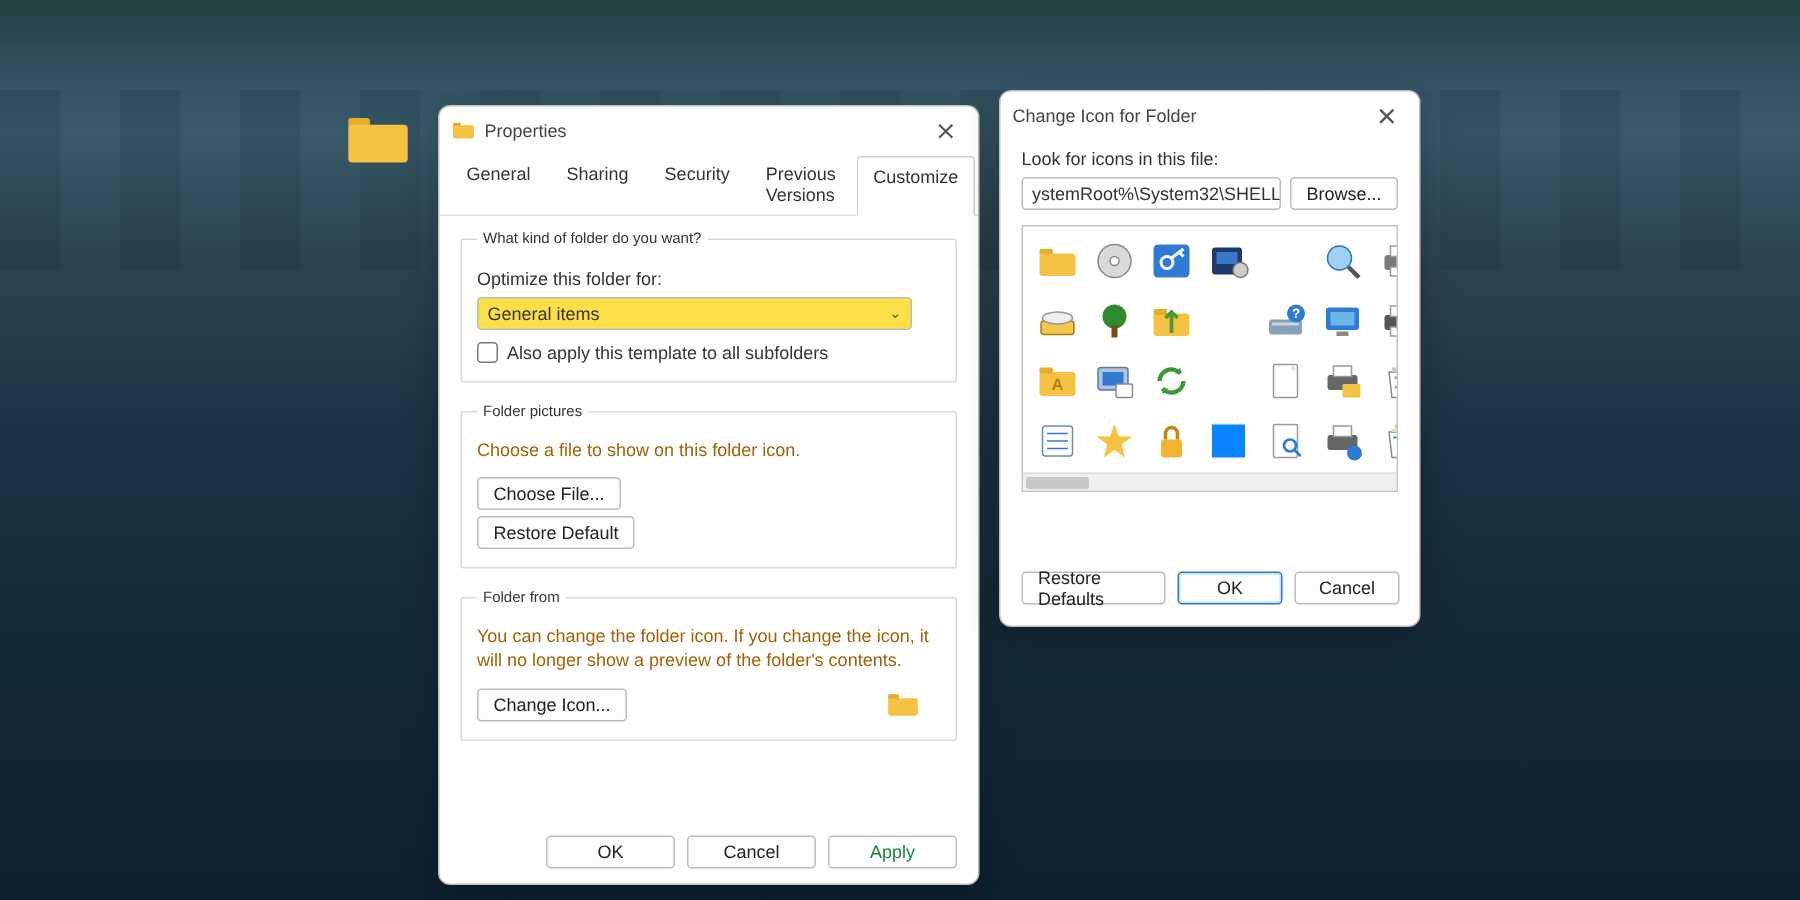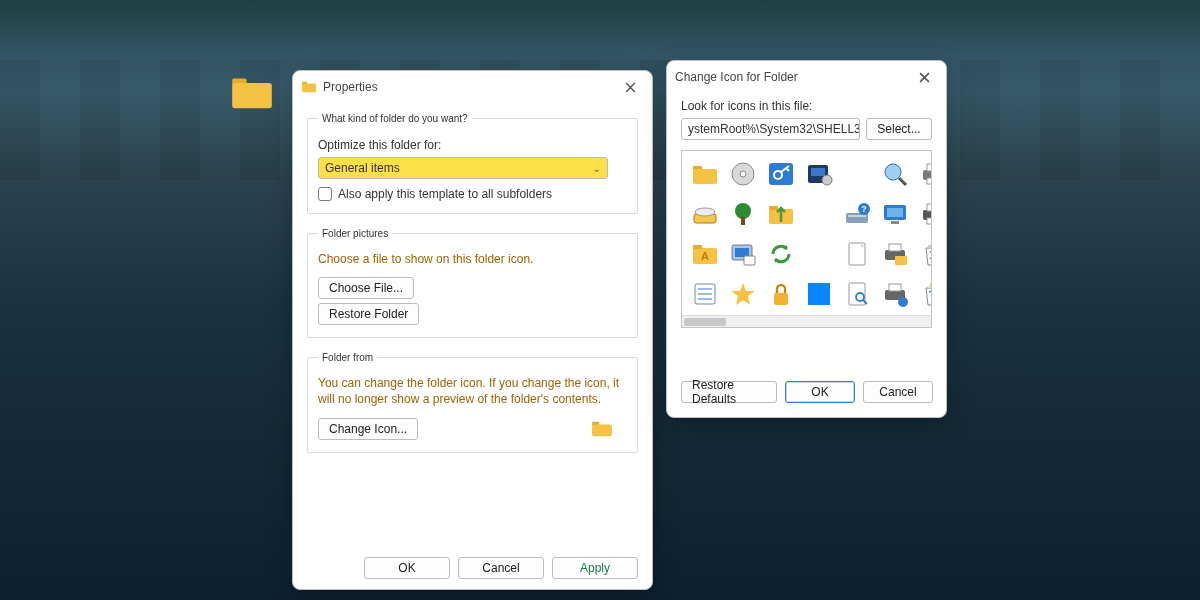--- a/index.html
+++ b/index.html
@@ -156,40 +156,47 @@
         </svg>
     </span>
     <span class="title">Properties</span>
     <span class="close">
       <svg viewBox="0 0 10 10">
           <path d="M1 1 L9 9 M9 1 L1 9" stroke="currentColor" stroke-width="1.3"></path>
         </svg>
     </span>
   </div>
 
+  <div class="tabs">
+    <div class="tab">General</div>
+    <div class="tab">Sharing</div>
+    <div class="tab">Security</div>
+    <div class="tab">Previous Versions</div>
+    <div class="tab active">Customize</div>
+  </div>
 
   <div class="content">
     <fieldset>
       <legend>What kind of folder do you want?</legend>
       <span class="label">Optimize this folder for:</span>
       <div class="select">
         <span>General items</span>
         <span class="chev">⌄</span>
       </div>
       <div class="checkbox-row">
         <span class="chk"></span>
         <span>Also apply this template to all subfolders</span>
       </div>
     </fieldset>
 
     <fieldset>
       <legend>Folder pictures</legend>
       <div class="desc">Choose a file to show on this folder icon.</div>
       <div style="margin-bottom:4px;"><span class="btn">Choose File...</span></div>
-      <div><span class="btn">Restore Folder</span></div>
+      <div><span class="btn">Restore Default</span></div>
     </fieldset>
 
     <fieldset>
       <legend>Folder from</legend>
       <div class="desc">You can change the folder icon. If you change the icon, it will no longer show a preview of the folder's contents.</div>
       <span class="btn">Change Icon...</span>
       <span class="folder-ico-small">
         <svg viewBox="0 0 24 20" width="22" height="18">
             <rect class="folder-tab" x="1" y="2" width="8" height="4" rx="1"></rect>
             <rect class="folder-shape" x="1" y="5" width="22" height="13" rx="2"></rect>
@@ -214,21 +221,21 @@
         </svg>
     </span>
   </div>
 
   <div class="content" style="padding-top:0;">
     <span class="label">Look for icons in this file:</span>
     <div class="field-row">
       <div class="textfield">
         <span>ystemRoot%\System32\SHELL32.dll</span>
       </div>
-      <span class="btn" style="min-width:66px;">Select...</span>
+      <span class="btn" style="min-width:66px;">Browse...</span>
     </div>
 
     <div class="icon-well">
       <div class="icon-grid" id="icon-grid">
           <div class="ic">
             <svg viewBox="0 0 28 24">
               <rect x="2" y="4" width="9" height="4" rx="1" fill="#e5ad2a"></rect>
               <rect x="2" y="7" width="24" height="15" rx="2" fill="#f6c244"></rect>
             </svg>
           </div>

